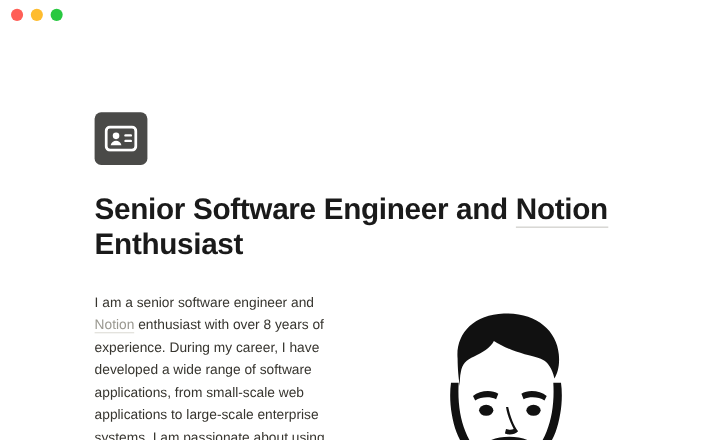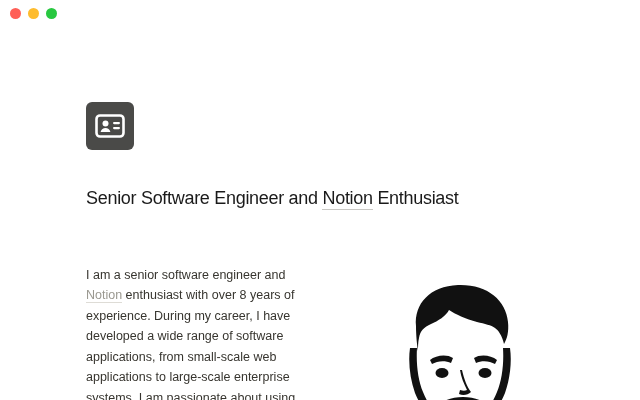--- a/index.html
+++ b/index.html
@@ -67,24 +67,24 @@
     border-radius: 6px;
     display: flex;
     align-items: center;
     justify-content: center;
   }
   .page-icon svg { display: block; }
 
   .page-title {
     position: absolute;
     left: 86px;
-    top: 144px;
+    top: 130px;
     width: 470px;
-    font-size: 18px;
-    font-weight: normal;
+    font-size: 27px;
+    font-weight: bold;
     line-height: 32px;
     color: #1a1a1a;
     letter-spacing: -0.3px;
   }
   .page-title .link {
     color: #1a1a1a;
     border-bottom: 1.5px solid #c9c8c4;
     padding-bottom: 1px;
   }
 

